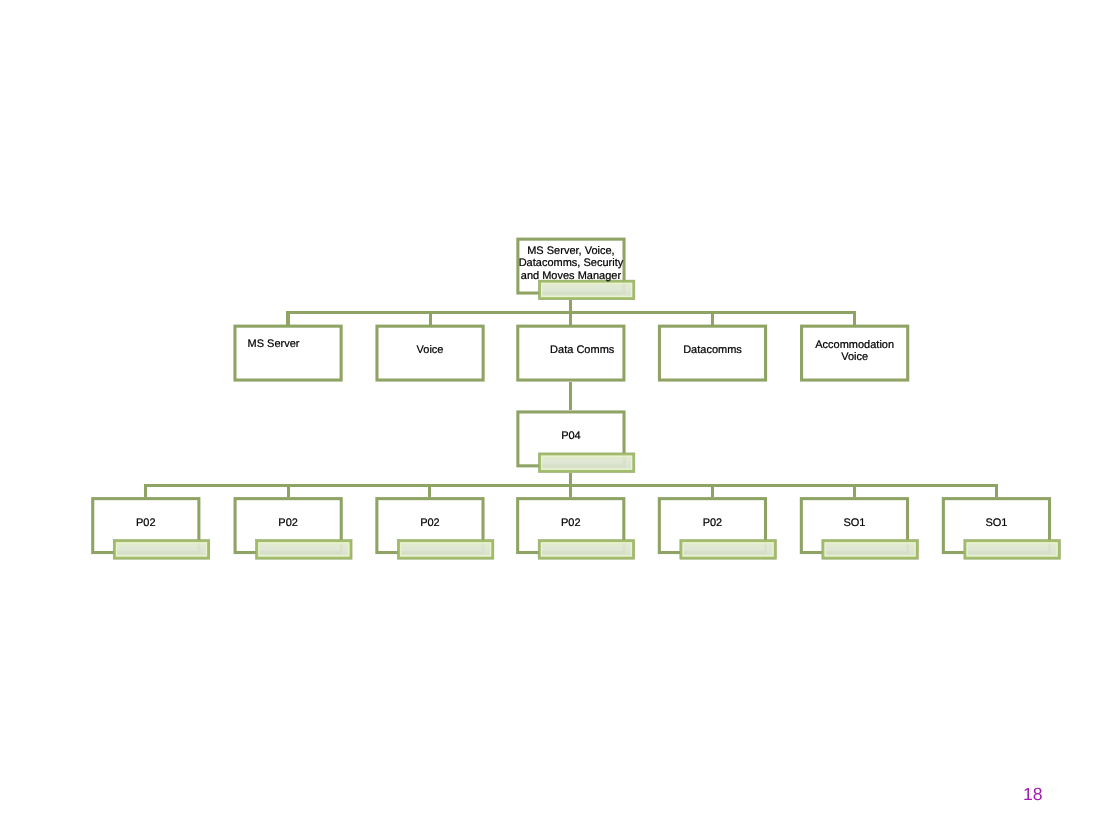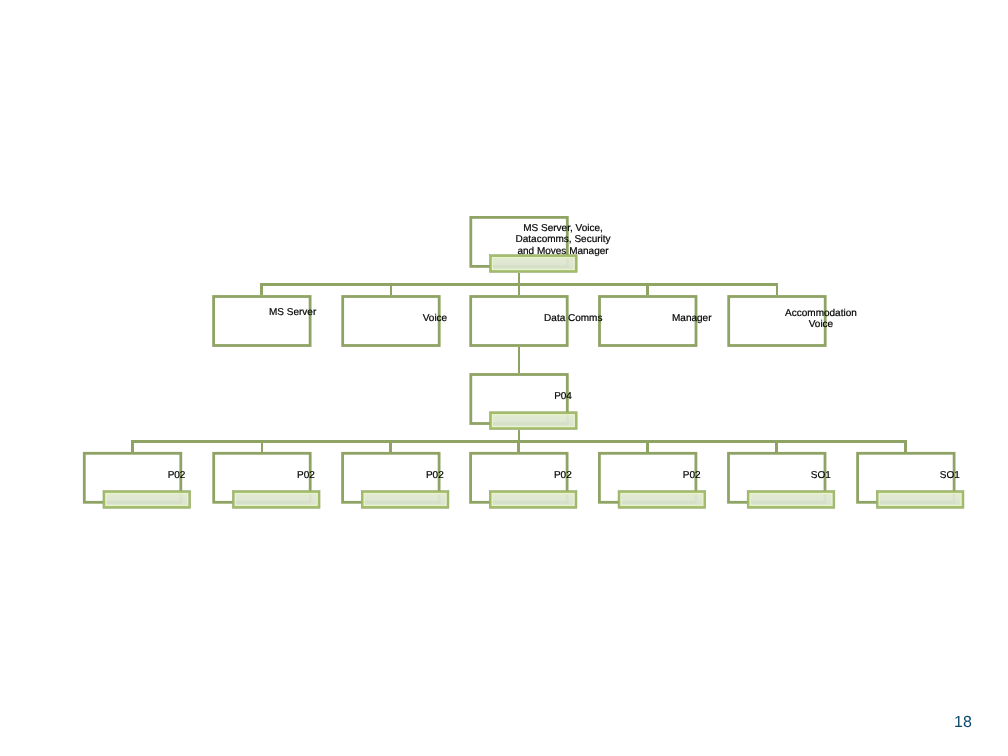--- a/index.html
+++ b/index.html
@@ -7,22 +7,22 @@
   body{width:1008px;height:756px;overflow:hidden;
        font-family:"Liberation Sans",sans-serif;
        -webkit-font-smoothing:antialiased;
        text-rendering:geometricPrecision;}
   #slide{position:relative;width:1008px;height:756px;background:#ffffff;}
   svg#chart{position:absolute;left:0;top:0;width:1008px;height:756px;}
   .node-text{position:absolute;box-sizing:border-box;display:flex;pointer-events:none;
       align-items:center;justify-content:center;text-align:center;
       color:#000;font-family:"Liberation Sans",sans-serif;
       font-size:10px;line-height:11.5px;white-space:pre-line;
-      padding-bottom:3.6px;margin-left:44px;-webkit-text-stroke:0.2px #000000;}
-  #page-number{position:absolute;left:954px;top:713.8px;color:#0c4a6e;
+      padding-bottom:3.6px;-webkit-text-stroke:0.2px #000000;}
+  #page-number{position:absolute;left:930px;top:713.8px;color:#a21caf;
       font-family:"Liberation Sans",sans-serif;font-size:16px;line-height:17px;}
 </style>
 </head>
 <body>
 
 <div id="slide">
   <svg id="chart" viewBox="0 0 1008 756">
     <defs>
       <linearGradient id="barGrad" x1="0" y1="0" x2="0" y2="1">
         <stop id="barGradTop" offset="0" stop-color="#e2ebcc"></stop>
@@ -140,21 +140,21 @@
         </g>
       </g>
   </svg>
   <div id="labels">
       <div class="node-text" style="left: 469.4px; top: 216px; width: 99.3px; height: 51.8px;">MS Server, Voice,
 Datacomms, Security
 and Moves Manager</div>
       <div class="node-text" style="left: 199px; top: 295.1px; width: 99.3px; height: 38px;">MS Server</div>
       <div class="node-text" style="left: 341.3px; top: 295.1px; width: 99.3px; height: 51.8px;">Voice</div>
       <div class="node-text" style="left: 469.3px; top: 295.1px; width: 120px; height: 51.8px;">Data Comms</div>
-      <div class="node-text" style="left: 598.1px; top: 295.1px; width: 99.3px; height: 51.8px;">Manager</div>
+      <div class="node-text" style="left: 598.1px; top: 295.1px; width: 99.3px; height: 51.8px;">Datacomms</div>
       <div class="node-text" style="left: 727.3px; top: 295.1px; width: 99.3px; height: 51.8px;">Accommodation
 Voice</div>
       <div class="node-text" style="left: 469.4px; top: 373.1px; width: 99.3px; height: 51.8px;">P04</div>
       <div class="node-text" style="left: 82.9px; top: 451.9px; width: 99.3px; height: 51.8px;">P02</div>
       <div class="node-text" style="left: 212.3px; top: 451.9px; width: 99.3px; height: 51.8px;">P02</div>
       <div class="node-text" style="left: 341.2px; top: 451.9px; width: 99.3px; height: 51.8px;">P02</div>
       <div class="node-text" style="left: 469.2px; top: 451.9px; width: 99.3px; height: 51.8px;">P02</div>
       <div class="node-text" style="left: 598px; top: 451.9px; width: 99.3px; height: 51.8px;">P02</div>
       <div class="node-text" style="left: 727.1px; top: 451.9px; width: 99.3px; height: 51.8px;">SO1</div>
       <div class="node-text" style="left: 856.2px; top: 451.9px; width: 99.3px; height: 51.8px;">SO1</div>

